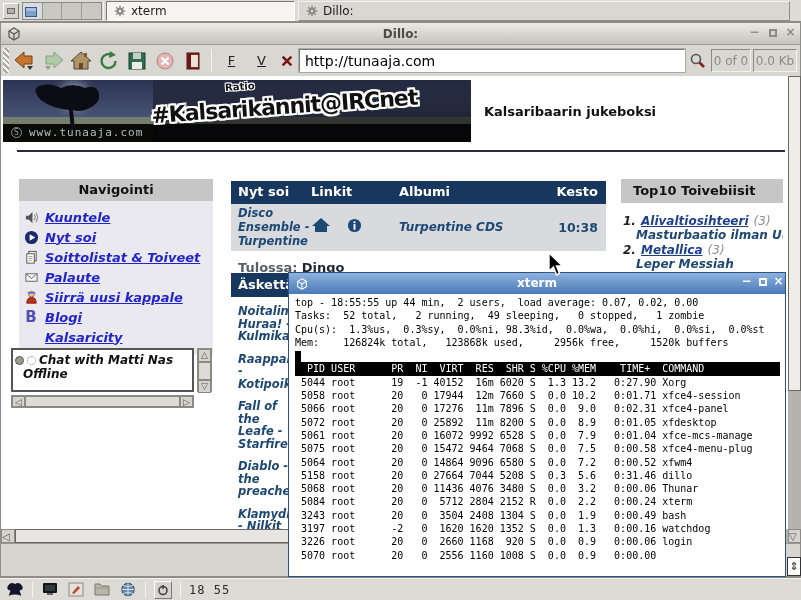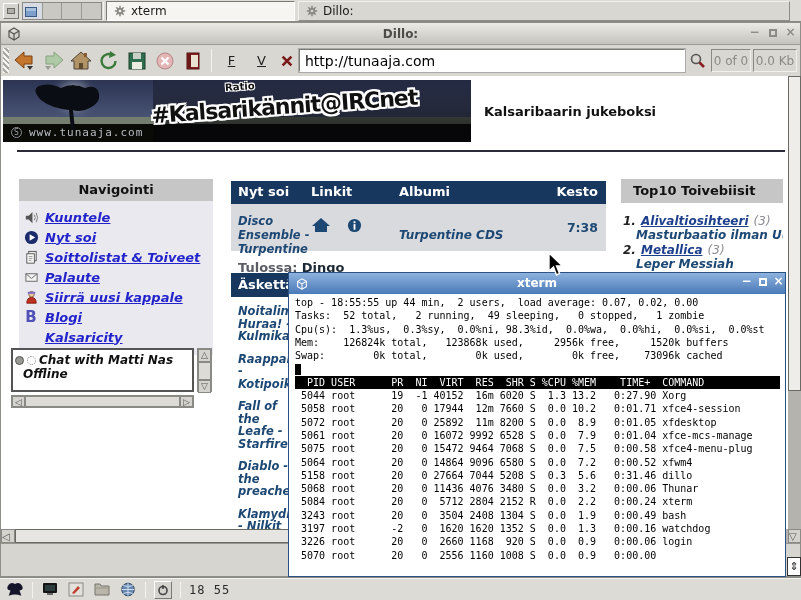--- a/index.html
+++ b/index.html
@@ -101,21 +101,21 @@
   .fl-scroll { background:#c8c7c1; border:1px solid #8a8a84; color:#444; text-align:center; }
   .fl-btn { font-size:9px; line-height:11px; color:#555; background:#d4d3cd; border:1px solid #8a8a84; }
   .chat-vs { left:186px; top:0; width:15px; height:44px; }
   .chat-hs { left:0; top:47px; width:183px; height:13px; }
 
   
   #maincol { left:230px; top:105px; width:375px; }
   .thead { width:375px; height:23px; background:#17375e; color:#fff; font-size:13px; font-weight:bold; }
   .thead span { position:absolute; top:3px; }
   .nprow { top:23px; width:375px; height:47px; background:#d9dade; }
-  .navy-bi { color:#1d4874; font-weight:bold; font-style:italic;margin-top:8px; }
+  .navy-bi { color:#1d4874; font-weight:bold; font-style:italic; }
   .track-cell { left:7px; top:2px; width:76px; font-size:11.5px; line-height:14px; }
   .album-cell { left:168px; top:16px; font-size:12px; }
   .dur-cell { right:8px; top:16px; font-size:12.5px; font-weight:bold; color:#1d4874; }
   .coming { left:7px; top:79px; font-size:13px; }
   .coming .lbl { color:#5c5c66; font-weight:bold; }
   .coming a { color:#1c2834; font-weight:bold; text-decoration:underline; }
   .thead2 { top:92px; width:375px; height:24px; background:#17375e; color:#fff;
             font-size:13px; font-weight:bold; line-height:24px; padding-left:7px; }
   #songs { left:7px; top:124px; width:58px; }
   .song { font-size:11.5px; line-height:12.5px; margin-bottom:10px; color:#1d4874;
@@ -369,21 +369,21 @@
               </svg>
           </span>
           <span class="abs" style="left:116px;top:14px;">
             <svg width="15" height="15" viewBox="0 0 16 16">
                 <circle cx="8" cy="8" r="7" fill="#1d4874"></circle>
                 <rect x="7" y="6.5" width="2" height="6" fill="#fff"></rect>
                 <rect x="7" y="3.5" width="2" height="2" fill="#fff"></rect>
               </svg>
           </span>
           <div class="abs album-cell navy-bi">Turpentine CDS</div>
-          <div class="abs dur-cell">7:38</div>
+          <div class="abs dur-cell">10:38</div>
         </div>
         <div class="abs coming">
           <span class="lbl">Tulossa:</span>
           <a>Dingo</a>
         </div>
         <div class="abs thead2">Äskettäi</div>
         <div id="songs" class="abs">
           <div class="song">Noitalinna Huraa! - Kulmikas</div>
           <div class="song">Raappana - Kotipoika</div>
           <div class="song">Fall of the Leafe - Starfire</div>
@@ -440,25 +440,25 @@
       <div class="wtitle">xterm</div>
       <span class="abs wbtn" style="left:450px;top:2px;">−</span>
       <span class="abs wbtn" style="left:466px;top:2px;"><span class="maxbox"></span></span>
       <span class="abs wbtn" style="left:482px;top:2px;">×</span>
     </div>
     <div id="xterm-body" class="abs">
       <div class="tline">top - 18:55:55 up 44 min,  2 users,  load average: 0.07, 0.02, 0.00</div>
       <div class="tline">Tasks:  52 total,   2 running,  49 sleeping,   0 stopped,   1 zombie</div>
       <div class="tline">Cpu(s):  1.3%us,  0.3%sy,  0.0%ni, 98.3%id,  0.0%wa,  0.0%hi,  0.0%si,  0.0%st</div>
       <div class="tline">Mem:    126824k total,   123868k used,     2956k free,     1520k buffers</div>
-      <div class="tline">Swap:        0k total,        0k used,        0k free,    73096k cached</div>
       <div class="tline"><span class="cursor-block"></span></div>
       <div class="tline theader">  PID USER      PR  NI  VIRT  RES  SHR S %CPU %MEM    TIME+  COMMAND</div>
       <div class="tline"> 5044 root      19  -1 40152  16m 6020 S  1.3 13.2   0:27.90 Xorg</div>
       <div class="tline"> 5058 root      20   0 17944  12m 7660 S  0.0 10.2   0:01.71 xfce4-session</div>
+      <div class="tline"> 5066 root      20   0 17276  11m 7896 S  0.0  9.0   0:02.31 xfce4-panel</div>
       <div class="tline"> 5072 root      20   0 25892  11m 8200 S  0.0  8.9   0:01.05 xfdesktop</div>
       <div class="tline"> 5061 root      20   0 16072 9992 6528 S  0.0  7.9   0:01.04 xfce-mcs-manage</div>
       <div class="tline"> 5075 root      20   0 15472 9464 7068 S  0.0  7.5   0:00.58 xfce4-menu-plug</div>
       <div class="tline"> 5064 root      20   0 14864 9096 6580 S  0.0  7.2   0:00.52 xfwm4</div>
       <div class="tline"> 5158 root      20   0 27664 7044 5208 S  0.3  5.6   0:31.46 dillo</div>
       <div class="tline"> 5068 root      20   0 11436 4076 3480 S  0.0  3.2   0:00.06 Thunar</div>
       <div class="tline"> 5084 root      20   0  5712 2804 2152 R  0.0  2.2   0:00.24 xterm</div>
       <div class="tline"> 3243 root      20   0  3504 2408 1304 S  0.0  1.9   0:00.49 bash</div>
       <div class="tline"> 3197 root      -2   0  1620 1620 1352 S  0.0  1.3   0:00.16 watchdog</div>
       <div class="tline"> 3226 root      20   0  2660 1168  920 S  0.0  0.9   0:00.06 login</div>

